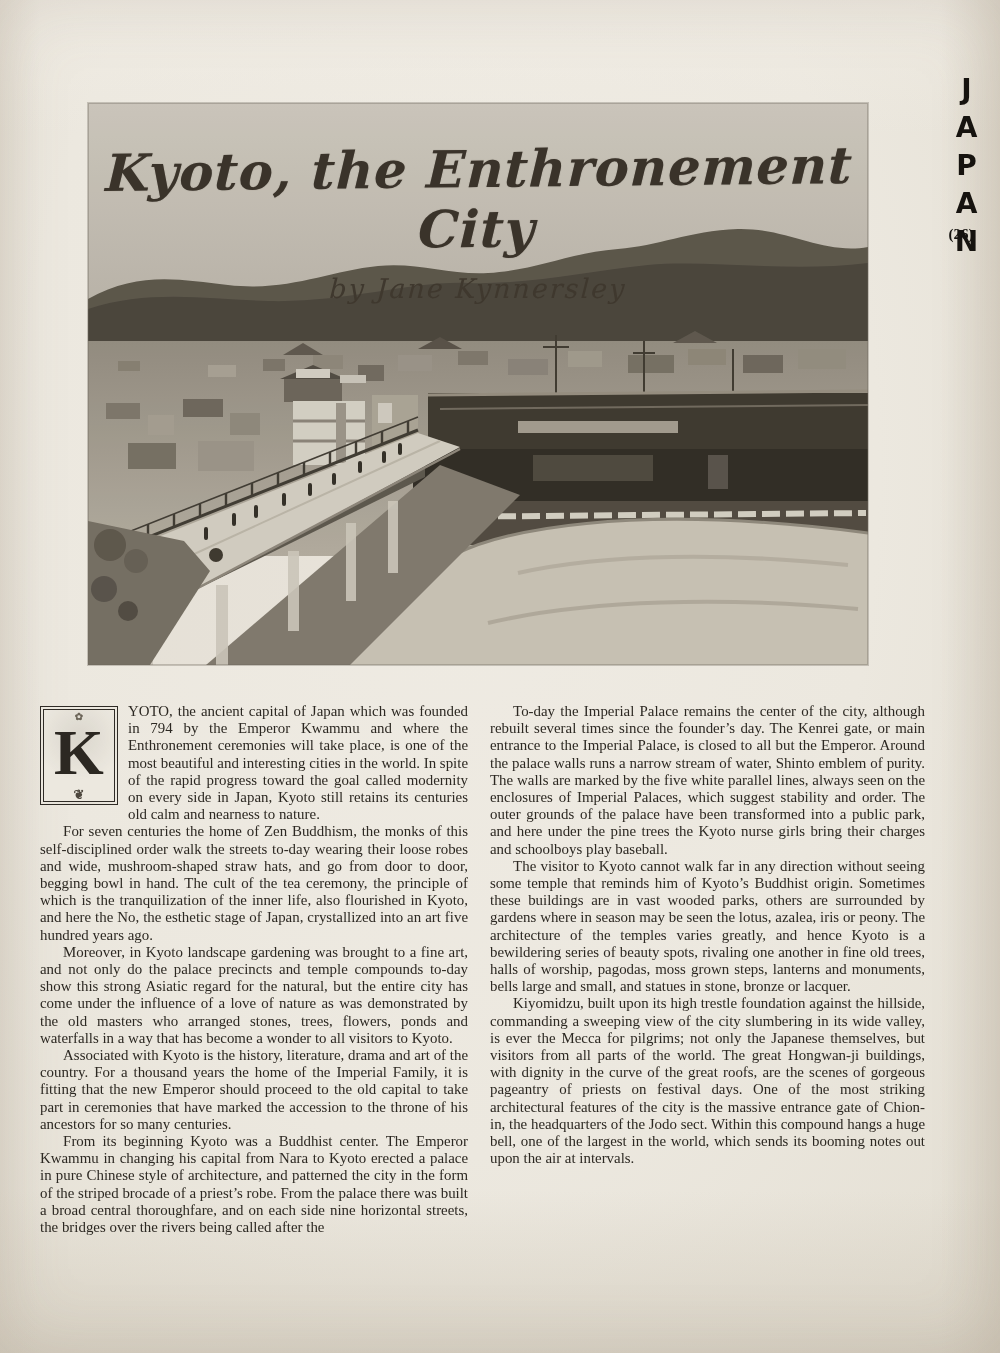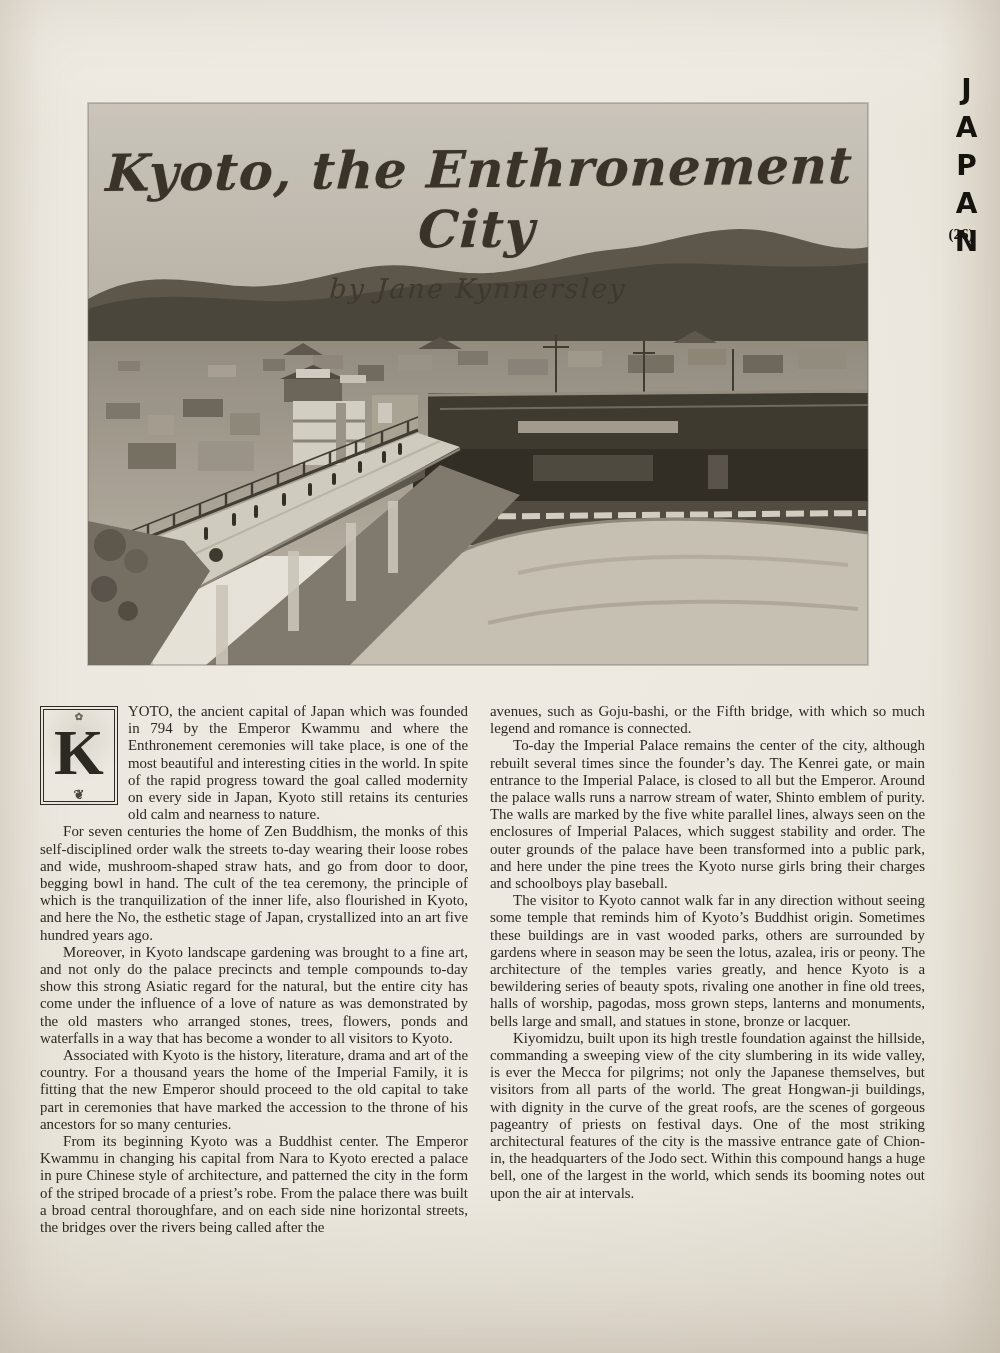--- a/index.html
+++ b/index.html
@@ -228,20 +228,19 @@
 
   <div class="columns">
     <div class="col">
       <p class="flush"><span class="dropcap">K</span><span>YOTO, the ancient capital of Japan which was founded in 794 by the Emperor Kwammu and where the Enthronement ceremonies will take place, is one of the most beautiful and interesting cities in the world.  In spite of the rapid progress toward the goal called modernity on every side in Japan, Kyoto still retains its centuries old calm and nearness to nature.</span></p>
       <p>For seven centuries the home of Zen Buddhism, the monks of this self-disciplined order walk the streets to-day wearing their loose robes and wide, mushroom-shaped straw hats, and go from door to door, begging bowl in hand.  The cult of the tea ceremony, the principle of which is the tranquilization of the inner life, also flourished in Kyoto, and here the No, the esthetic stage of Japan, crystallized into an art five hundred years ago.</p>
       <p>Moreover, in Kyoto landscape gardening was brought to a fine art, and not only do the palace precincts and temple compounds to-day show this strong Asiatic regard for the natural, but the entire city has come under the influence of a love of nature as was demonstrated by the old masters who arranged stones, trees, flowers, ponds and waterfalls in a way that has become a wonder to all visitors to Kyoto.</p>
       <p>Associated with Kyoto is the history, literature, drama and art of the country.  For a thousand years the home of the Imperial Family, it is fitting that the new Emperor should proceed to the old capital to take part in ceremonies that have marked the accession to the throne of his ancestors for so many centuries.</p>
       <p>From its beginning Kyoto was a Buddhist center.  The Emperor Kwammu in changing his capital from Nara to Kyoto erected a palace in pure Chinese style of architecture, and patterned the city in the form of the striped brocade of a priest’s robe.  From the palace there was built a broad central thoroughfare, and on each side nine horizontal streets, the bridges over the rivers being called after the</p>
     </div>
     <div class="col">
-      <p class="flush">avenues, such as Goju-bashi, or the Fifth bridge, with which so much legend and romance is connected.</p>
       <p>To-day the Imperial Palace remains the center of the city, although rebuilt several times since the founder’s day. The Kenrei gate, or main entrance to the Imperial Palace, is closed to all but the Emperor.  Around the palace walls runs a narrow stream of water, Shinto emblem of purity. The walls are marked by the five white parallel lines, always seen on the enclosures of Imperial Palaces, which suggest stability and order.  The outer grounds of the palace have been transformed into a public park, and here under the pine trees the Kyoto nurse girls bring their charges and schoolboys play baseball.</p>
       <p>The visitor to Kyoto cannot walk far in any direction without seeing some temple that reminds him of Kyoto’s Buddhist origin.  Sometimes these buildings are in vast wooded parks, others are surrounded by gardens where in season may be seen the lotus, azalea, iris or peony.  The architecture of the temples varies greatly, and hence Kyoto is a bewildering series of beauty spots, rivaling one another in fine old trees, halls of worship, pagodas, moss grown steps, lanterns and monuments, bells large and small, and statues in stone, bronze or lacquer.</p>
       <p>Kiyomidzu, built upon its high trestle foundation against the hillside, commanding a sweeping view of the city slumbering in its wide valley, is ever the Mecca for pilgrims; not only the Japanese themselves, but visitors from all parts of the world.  The great Hongwan-ji buildings, with dignity in the curve of the great roofs, are the scenes of gorgeous pageantry of priests on festival days.  One of the most striking architectural features of the city is the massive entrance gate of Chion-in, the headquarters of the Jodo sect.  Within this compound hangs a huge bell, one of the largest in the world, which sends its booming notes out upon the air at intervals.</p>
     </div>
   </div>
 
 </div>
 
 </body></html>

